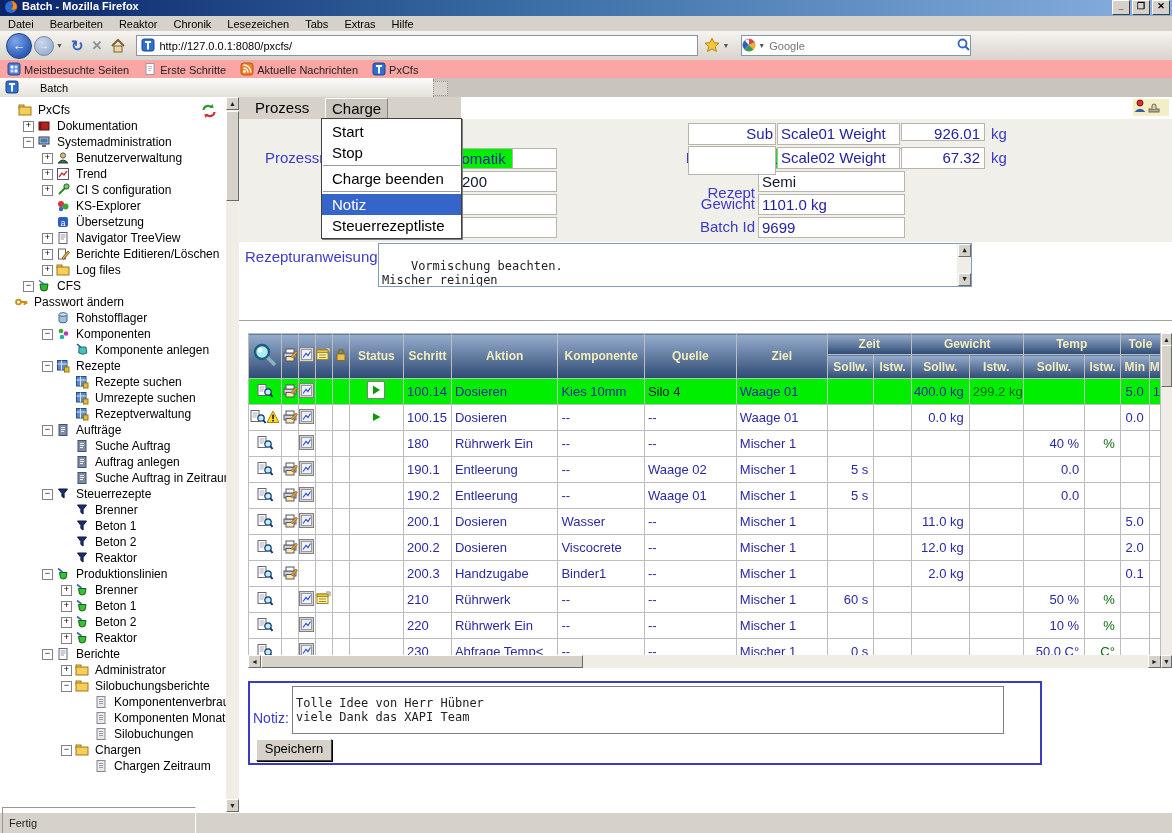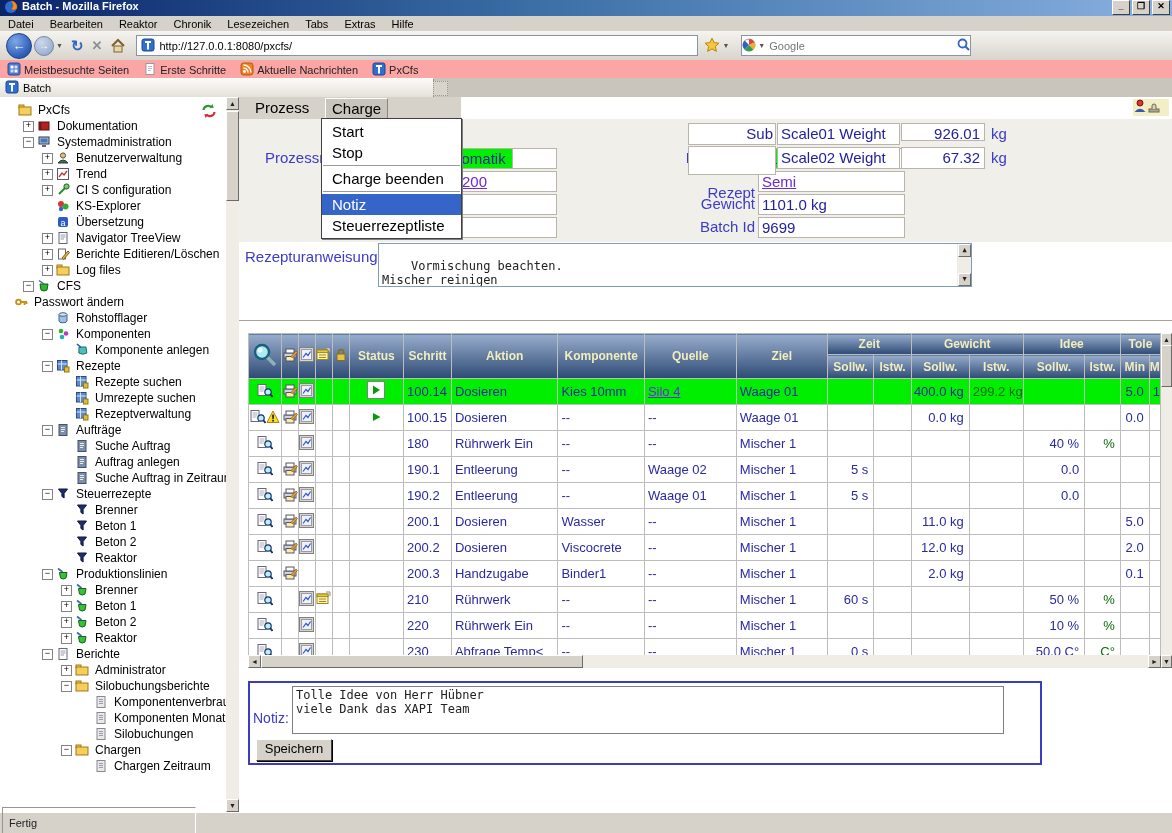--- a/index.html
+++ b/index.html
@@ -36,21 +36,21 @@
   #starbox{margin-left:6px;display:flex;align-items:center;}
   #searchbox{margin-left:10px;width:228px;height:19px;background:#fff;border:1px solid #8a94a8;
     display:flex;align-items:center;font-size:11px;}
   #searchbox input{border:none;outline:none;flex:1;font-family:"Liberation Sans",sans-serif;
     font-size:11px;color:#8a8a8a;background:transparent;}
   #bmbar{left:0;top:60px;width:1172px;height:18px;background:#fca5a5;display:flex;align-items:flex-end;
     font-size:11px;color:#222;border-bottom:1px solid #c4c0b8;}
   .bmitem{display:inline-flex;align-items:center;gap:3px;padding:0 7px;height:16px;}
   #tabstrip{left:0;top:78px;width:1172px;height:19px;background:#c9c5bd;}
   #tab{position:absolute;left:0;top:0;width:428px;height:18px;background:linear-gradient(#fbfaf7,#e4e1da);
-    border-right:1px solid #938f87;border-top:1px solid #fff;display:flex;align-items:center;gap:4px;
+    border-right:1px solid #938f87;border-top:1px solid #fff;display:flex;align-items:center;gap:21px;
     font-size:11px;color:#000;padding-left:5px;}
   #tabplus{position:absolute;left:433px;top:3px;width:13px;height:13px;background:#d8d4cc;
     border:1px dotted #9a968e;font-size:8px;color:#666;text-align:center;line-height:12px;}
   #statusbar{left:0;top:812px;width:1172px;height:21px;background:#d6d2ca;border-top:1px solid #fff;
     display:flex;align-items:center;font-size:11px;color:#222;}
   #statusbar .pane{border:1px solid;border-color:#9a968e #fff #fff #9a968e;height:15px;line-height:15px;
     padding:8px 6px;margin-left:2px;min-width:180px;}
 
   
   #sidebar{left:0;top:97px;width:226px;height:715px;background:#fff;overflow:hidden;}
@@ -72,21 +72,21 @@
   #mi-prozess{position:absolute;left:16px;top:2px;}
   #mi-charge{position:absolute;left:86px;top:1px;padding:1px 6px;background:#c9c5bd;
     border:1px solid;border-color:#fff #8a867e #8a867e #fff;}
   #userchip{left:894px;top:2px;width:36px;height:17px;background:#f2eec6;display:flex;align-items:center;}
   #infoband{left:0;top:22px;width:933px;height:123px;background:#f0efe9;}
   .cell{position:absolute;background:#fff;border:1px solid #b9b5ad;box-sizing:border-box;height:21px;
     font-size:15px;color:#22229e;line-height:19px;}
   .gcell{background:#00f000;}
   .ilabel{position:absolute;font-size:15px;color:#3b3bc8;height:21px;line-height:20px;}
   .rlabel{text-align:right;}
-  a.applink{color:#6d28d9;text-decoration:underline;}
+  a.applink{color:#0f172a;}
 
   
   #chargemenu{left:82px;top:21px;width:139px;background:#fff;border:1px solid #404040;
     box-shadow:1px 1px 0 #808080;z-index:50;font-size:15px;color:#000;padding:2px 0;}
   .cmitem{height:21px;line-height:21px;padding-left:10px;}
   .cmitem.sel{background:#3565c8;color:#fff;}
   .cmsep{border-top:1px solid #9a9a9a;margin:2px 1px;}
 
   
   #rezlabel{left:6px;top:151px;font-size:15px;color:#3b3bc8;}
@@ -109,21 +109,21 @@
   .ist{color:#0b6b0b;}
   .cicon{text-align:center;vertical-align:middle;}
   #hscroll{left:9px;top:558px;width:913px;height:13px;background:#efede6;display:flex;}
   #vscroll{left:922px;top:236px;width:11px;height:335px;background:#efede6;}
 
   
   #notizbox{left:9px;top:584px;width:790px;height:80px;border:2px solid #3b3bc4;background:#fff;}
   #notizlabel{left:3px;top:27px;font-size:14px;color:#3b3bc8;}
   #notiztext{left:42px;top:3px;width:712px;height:48px;border:1px solid #808080;
     font-family:"DejaVu Sans Mono",monospace;font-size:12px;color:#222;white-space:pre;
-    padding:1px 3px;box-sizing:border-box;overflow:hidden;}
+    padding:9px 3px;box-sizing:border-box;overflow:hidden;}
   #savebtn{left:6px;top:56px;width:74px;height:20px;background:#d6d2ca;
     border:1px solid;border-color:#fff #404040 #404040 #fff;box-shadow:1px 1px 0 #000;
     font-size:13px;color:#000;text-align:center;line-height:18px;}
 </style>
 </head>
 <body>
 
 <div class="abs" id="titlebar">
   <span class="ttl" id="ffxlogo"><svg width="14" height="14" viewBox="0 0 14 14">
         <circle cx="7" cy="7" r="6" fill="#2a6bd4"></circle>
@@ -796,21 +796,21 @@
                 <path d="M4.5 6 V4.2 a2.5 2.6 0 0 1 5 0 V6" fill="none" stroke="#8a6d1c" stroke-width="1.5"></path>
               </svg></th>
             <th class="th" rowspan="2">Status</th>
             <th class="th" rowspan="2">Schritt</th>
             <th class="th" rowspan="2">Aktion</th>
             <th class="th" rowspan="2">Komponente</th>
             <th class="th" rowspan="2">Quelle</th>
             <th class="th" rowspan="2">Ziel</th>
             <th class="th" colspan="2">Zeit</th>
             <th class="th" colspan="2">Gewicht</th>
-            <th class="th" colspan="2">Idee</th>
+            <th class="th" colspan="2">Temp</th>
             <th class="th" colspan="2">Tole</th>
           </tr>
           <tr>
             <th class="th" style="height:24px">Sollw.</th>
             <th class="th" style="height:24px">Istw.</th>
             <th class="th" style="height:24px">Sollw.</th>
             <th class="th" style="height:24px">Istw.</th>
             <th class="th" style="height:24px">Sollw.</th>
             <th class="th" style="height:24px">Istw.</th>
             <th class="th" style="height:24px">Min</th>

